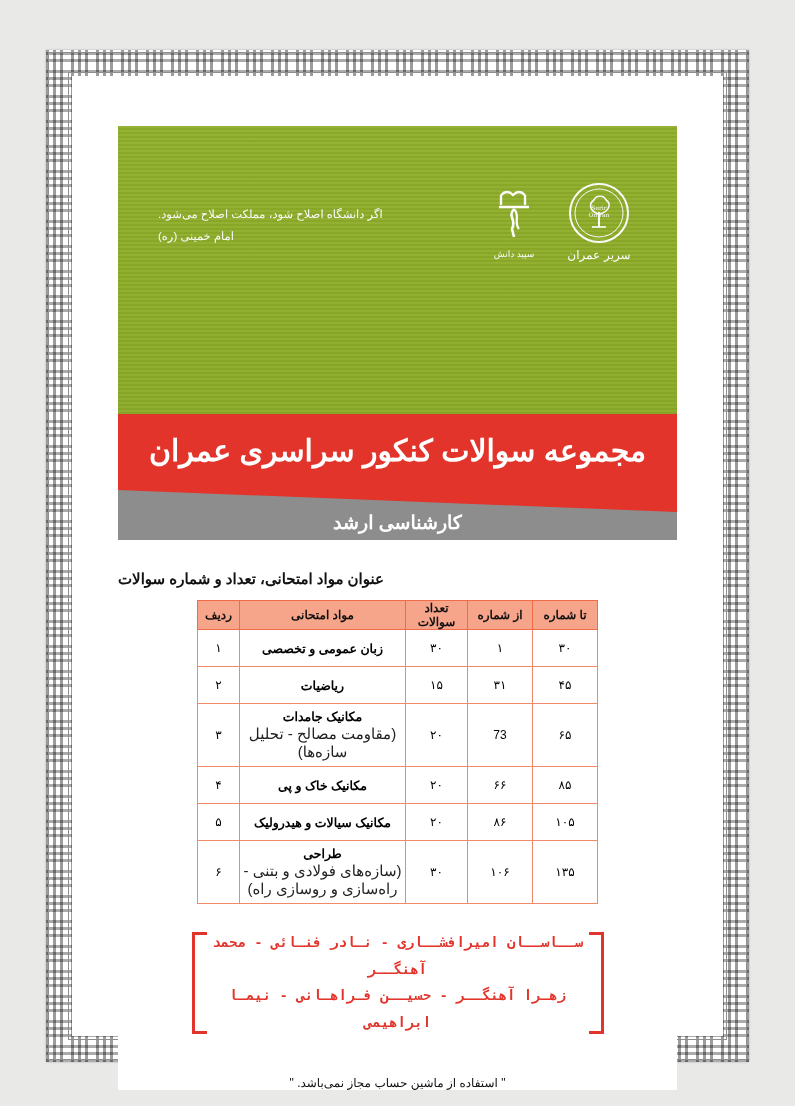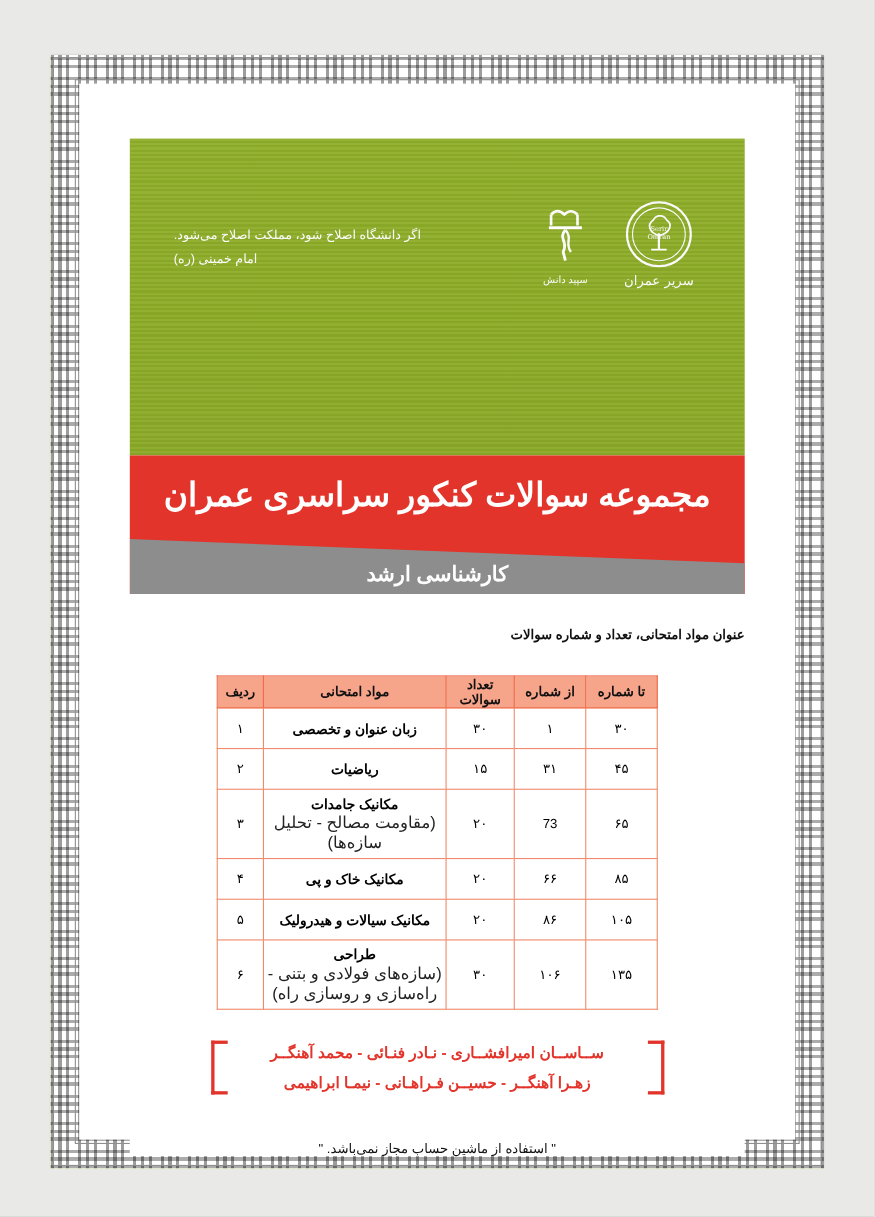--- a/index.html
+++ b/index.html
@@ -184,24 +184,24 @@
     letter-spacing: 1px;
   }
 
   
   .lower {
     position: relative;
     background: #ffffff;
     padding-top: 30px;
   }
   .table-caption {
-    text-align: right;
-    font-size: 12px;
+    text-align: left;
+    font-size: 15px;
     color: #111;
-    margin-bottom: 30px;
+    margin-bottom: 12px;
     font-weight: bold;
   }
 
   table.exam {
     border-collapse: collapse;
     width: 400px;
     margin: 0 auto;
     direction: rtl;
     table-layout: fixed;
   }
@@ -235,20 +235,21 @@
   .authors {
     margin: 26px auto 0;
     width: 404px;
     position: relative;
     text-align: center;
     color: #e2342a;
     font-size: 14px;
     font-weight: bold;
     line-height: 1.9;
     letter-spacing: .5px;
+    font-family: Liberation Mono, monospace;
   }
   .authors .bracket {
     position: absolute;
     top: 2px;
     bottom: 2px;
     width: 12px;
     border-top: 3px solid #e2342a;
     border-bottom: 3px solid #e2342a;
   }
   .authors .bracket.right { right: -4px; border-right: 3px solid #e2342a; }
@@ -344,21 +345,21 @@
               <th>مواد امتحانی</th>
               <th>ردیف</th>
             </tr>
           </thead>
           <tbody>
             <tr>
               <td>۳۰</td>
               <td>۱</td>
               <td>۳۰</td>
               <td class="subject">
-                <span class="sub-main">زبان عنوان و تخصصی</span>
+                <span class="sub-main">زبان عمومی و تخصصی</span>
               </td>
               <td>۱</td>
             </tr>
             <tr>
               <td>۴۵</td>
               <td>۳۱</td>
               <td>۱۵</td>
               <td class="subject">
                 <span class="sub-main">ریاضیات</span>
               </td>

